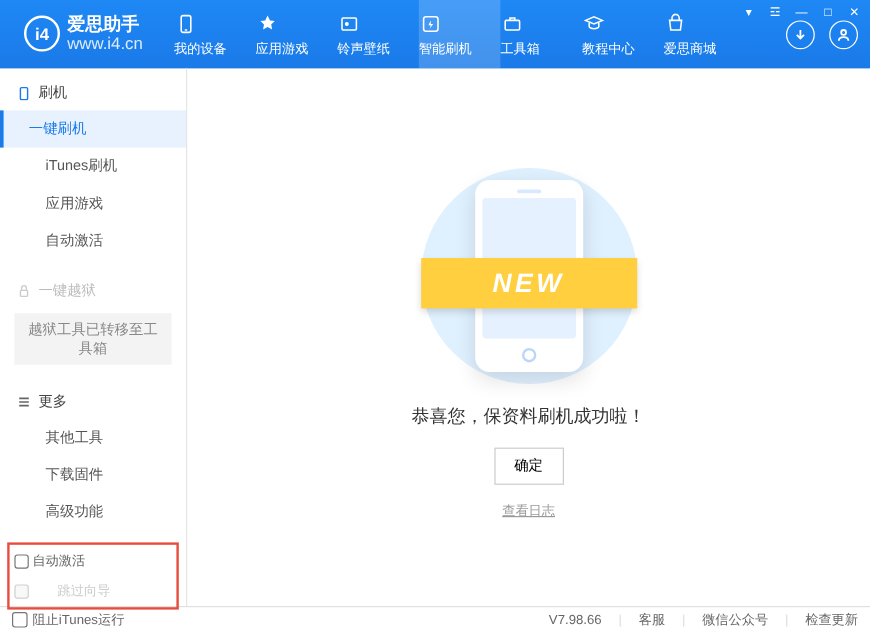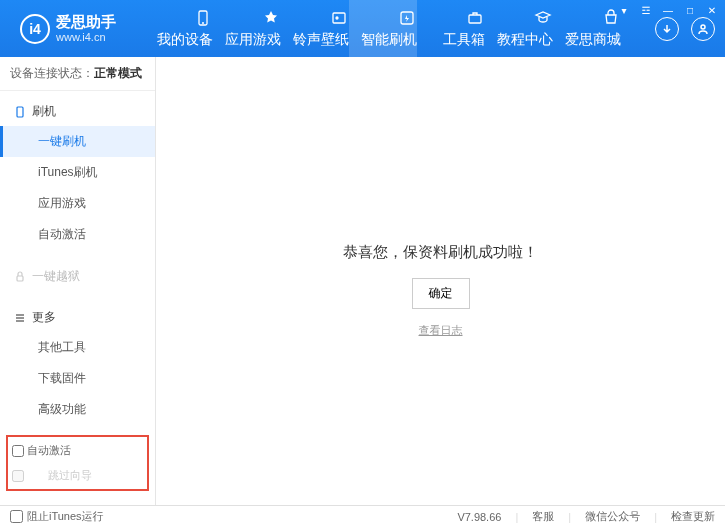--- a/index.html
+++ b/index.html
@@ -3,42 +3,42 @@
 <meta charset="utf-8">
 <style>
 * { margin: 0; padding: 0; box-sizing: border-box; font-family: "Microsoft YaHei", sans-serif; }
 body { width: 725px; height: 527px; background: #fff; overflow: hidden; }
 
 .titlebar { height: 57px; background: linear-gradient(to bottom, #1e88f5, #1a7ae8); display: flex; align-items: center; color: #fff; }
 .logo-area { display: flex; align-items: center; padding: 0 20px; width: 145px; }
 .logo-circle { width: 30px; height: 30px; border: 2px solid #fff; border-radius: 50%; display: flex; align-items: center; justify-content: center; font-weight: bold; font-size: 14px; margin-right: 6px; }
 .logo-text { display: flex; flex-direction: column; line-height: 1.1; }
 .logo-title { font-size: 15px; font-weight: bold; }
-.logo-sub { font-size: 11px; opacity: .85; }
+.logo-sub { font-size: 14px; opacity: .85; }
 
 .nav { display: flex; height: 100%; flex: 1; }
-.nav-item { width: 68px; display: flex; flex-direction: column; align-items: flex-end; justify-content: center; font-size: 14px; cursor: pointer; gap: 3px; }
+.nav-item { width: 68px; display: flex; flex-direction: column; align-items: flex-start; justify-content: center; font-size: 11px; cursor: pointer; gap: 3px; }
 .nav-item.active { background: rgba(255,255,255,.18); }
 .nav-icon { width: 20px; height: 20px; display: flex; align-items: center; justify-content: center; }
 
 .titlebar-right { display: flex; align-items: center; gap: 12px; padding: 0 10px; }
 .win-controls { position: absolute; top: 3px; right: 6px; display: flex; gap: 8px; }
 .win-controls span { width: 14px; height: 14px; display: flex; align-items: center; justify-content: center; cursor: pointer; font-size: 10px; color: #fff; }
 .circ-btn { width: 24px; height: 24px; border: 1.5px solid #fff; border-radius: 50%; display: flex; align-items: center; justify-content: center; cursor: pointer; }
 
 .body-area { display: flex; height: 448px; }
 .sidebar { width: 156px; border-right: 1px solid #e5e5e5; display: flex; flex-direction: column; font-size: 12px; }
 .conn-status { padding: 8px 10px; border-bottom: 1px solid #eee; color: #666; }
 .conn-status b { color: #333; }
 
 .side-section { padding: 6px 0; }
 .side-head { display: flex; align-items: center; gap: 6px; padding: 6px 14px; color: #444; }
 .side-head.disabled { color: #bbb; }
 .side-item { padding: 7px 10px 7px 38px; color: #555; cursor: pointer; }
-.side-item.active { background: #e8f2ff; color: #1a7ae8; border-left: 3px solid #1a7ae8; padding-left: 35px; }
+.side-item.active { background: #e8f2ff; color: #1a7ae8; border-left: 3px solid #1a7ae8; padding-left: 21px; }
 .side-item.boxed { background: #f3f3f3; color: #888; margin: 4px 12px; padding: 6px 8px; text-align: center; line-height: 1.3; cursor: default; }
 
 .sidebar-bottom { margin-top: auto; }
 .opt-row { border: 2px solid #e74c3c; margin: 4px 6px; padding: 6px 4px; display: flex; gap: 10px; flex-direction: column; }
 .chk { display: flex; align-items: center; gap: 3px; font-size: 11px; color: #666; }
 .chk.disabled { color: #ccc; gap: 24px; }
 .chk input { width: 12px; height: 12px; }
 
 .device-info { padding: 6px 10px 10px; }
 
@@ -153,23 +153,20 @@
         <svg width="12" height="12" viewBox="0 0 12 12" fill="none" stroke="#fff" stroke-width="1.5">
           <circle cx="6" cy="4" r="2"></circle>
           <path d="M2 11c0-2 2-3 4-3s4 1 4 3"></path>
         </svg>
       </div>
   </div>
 </div>
 
 <div class="body-area">
   <div class="sidebar">
-    <div class="conn-status">
-      <span>设备连接状态：</span><b>正常模式</b>
-    </div>
 
     <div class="side-section">
       <div class="side-head">
         <svg width="12" height="12" viewBox="0 0 12 12" fill="none" stroke="#1a7ae8" stroke-width="1.2">
             <rect x="3" y="1" width="6" height="10" rx="1"></rect>
           </svg>
         <span>刷机</span>
       </div>
       <div class="side-item active">一键刷机</div>
       <div class="side-item">iTunes刷机</div>
@@ -178,20 +175,21 @@
     </div>
 
     <div class="side-section">
       <div class="side-head disabled">
         <svg width="12" height="12" viewBox="0 0 12 12" fill="none" stroke="#ccc" stroke-width="1.2">
             <rect x="3" y="5" width="6" height="5" rx="1"></rect>
             <path d="M4 5V3a2 2 0 014 0v2"></path>
           </svg>
         <span>一键越狱</span>
       </div>
+      <div class="side-item boxed">越狱工具已转移至工具箱</div>
     </div>
 
     <div class="side-section">
       <div class="side-head">
         <svg width="12" height="12" viewBox="0 0 12 12" fill="none" stroke="#666" stroke-width="1.4">
             <line x1="2" y1="3" x2="10" y2="3"></line>
             <line x1="2" y1="6" x2="10" y2="6"></line>
             <line x1="2" y1="9" x2="10" y2="9"></line>
           </svg>
         <span>更多</span>
@@ -214,20 +212,29 @@
       </div>
       <div class="device-info">
         
         
         
       </div>
     </div>
   </div>
 
   <div class="main">
+    <div class="illus">
+      <div class="circle-bg"></div>
+      <div class="phone">
+        <div style="width:20px;height:3px;background:#d8e9ff;border-radius:2px"></div>
+        <div class="screen"></div>
+        <div class="home"></div>
+      </div>
+      <div class="ribbon">NEW</div>
+    </div>
     <div class="msg">恭喜您，保资料刷机成功啦！</div>
     <button class="ok-btn">确定</button>
     <a class="log-link">查看日志</a>
   </div>
 </div>
 
 <div class="footer">
   <label>
     <input type="checkbox" style="">
     <span>阻止iTunes运行</span>

